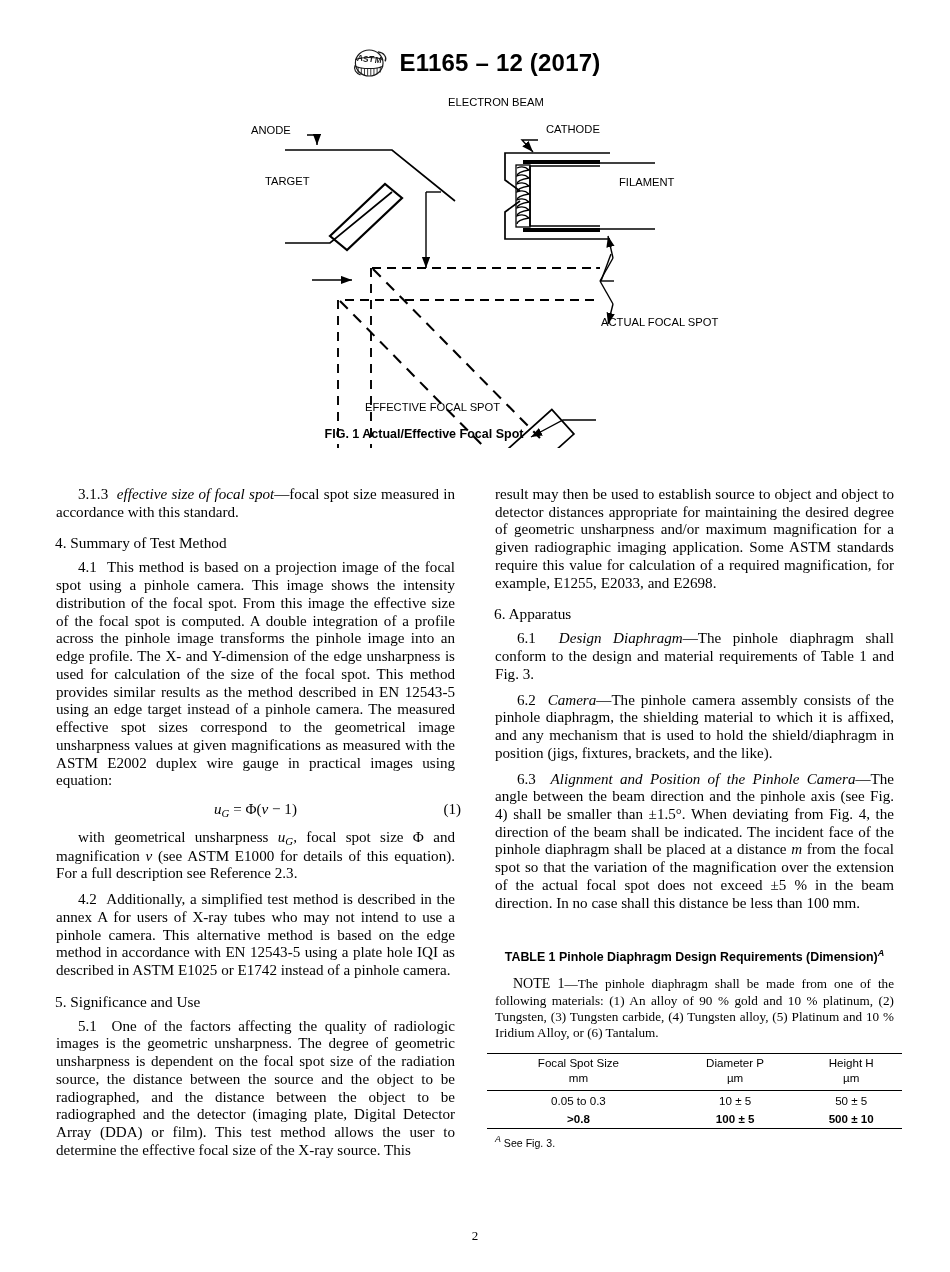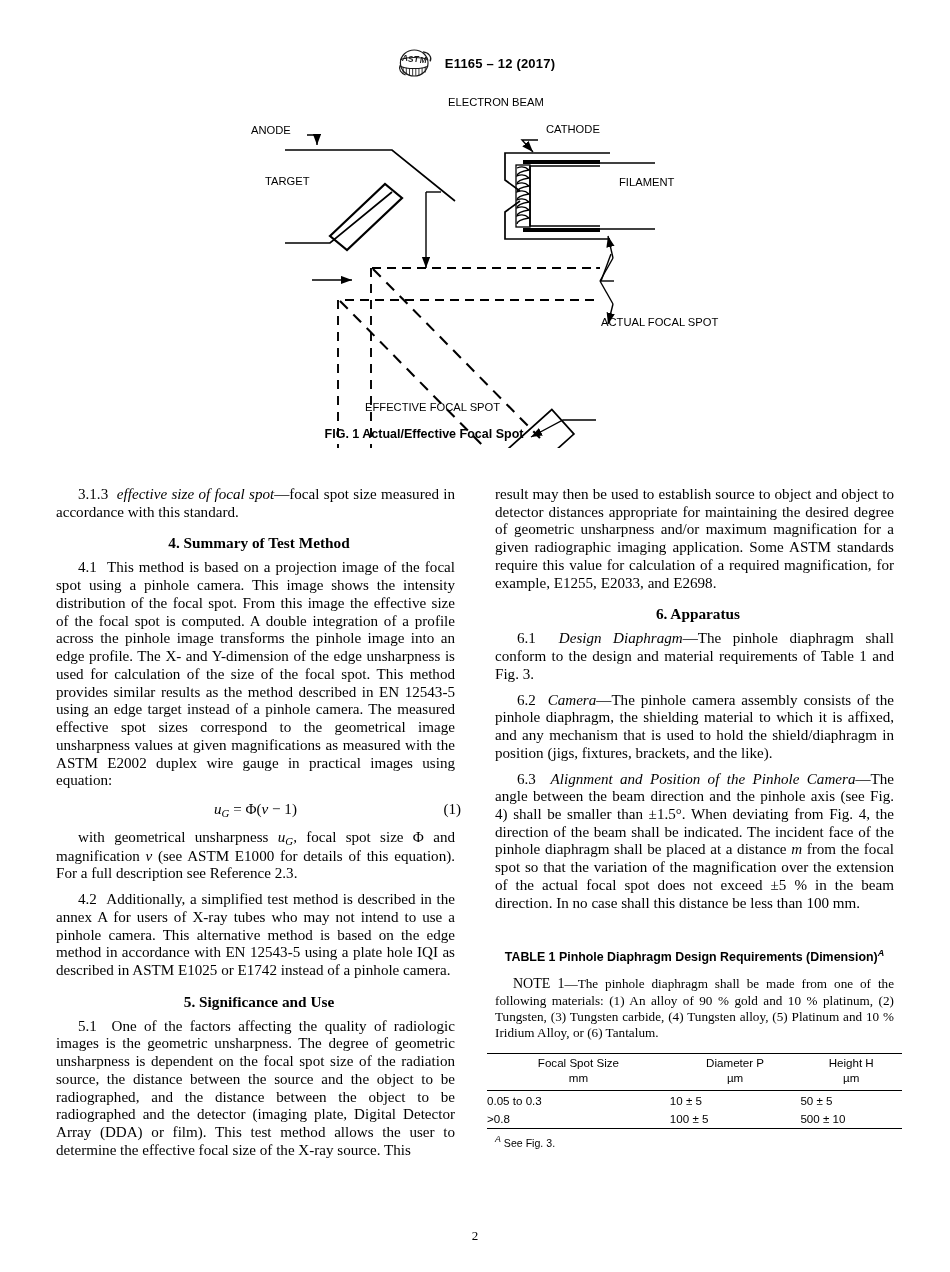--- a/index.html
+++ b/index.html
@@ -30,21 +30,21 @@
   }
   .astm-logo {
     width: 40px;
     height: 30px;
     display: inline-block;
     vertical-align: middle;
   }
   .doc-title {
     font-family: "Liberation Sans", sans-serif;
     font-weight: bold;
-    font-size: 13px;
+    font-size: 24px;
     letter-spacing: 0.2px;
   }
 
   
   .figure-area {
     position: absolute;
     top: 88px;
     left: 0;
     width: 834px;
     height: 360px;
@@ -75,25 +75,25 @@
   .col-right { left: 487px; }
 
   p {
     margin: 8px;
     text-indent: 22px;
   }
   p.noindent { text-indent: 0; }
 
   h3 {
     font-family: "Liberation Serif", serif;
-    font-weight: bold;
+    font-weight: normal;
     font-size: 15.3px;
     margin: 13px 0 5px 7px;
     text-indent: 0;
-    text-align: center;
+    text-align: left;
   }
   .para { margin-top: 7px; }
 
   .it { font-style: italic; }
   .lnk { color: #000000; }
   .sub { font-size: 0.72em; vertical-align: -0.28em; font-style: italic; }
 
   
   .equation {
     position: relative;
@@ -139,26 +139,27 @@
     border-collapse: collapse;
     font-family: "Liberation Sans", sans-serif;
     font-size: 11.6px;
   }
   table.t1 thead td {
     text-align: center;
     padding: 2px 0 4px 0;
     line-height: 1.28;
   }
   table.t1 tbody td {
+    text-align: center;
     padding: 1.5px 0;
     line-height: 1.35;
   }
   .rule-top    { border-top: 1.6px solid #000; }
   .rule-mid    { border-top: 0.9px solid #000; }
-  .rule-bottom { border-bottom: 1.6px solid #000; }
+  .rule-bottom { border-bottom: 1.6px solid #000; font-weight: bold; }
   .tbl-foot {
     font-family: "Liberation Sans", sans-serif;
     font-size: 10.6px;
     margin-top: 5px;
     text-indent: 0;
   }
   .tbl-foot sup { font-style: italic; }
 
   
   .page-no {

